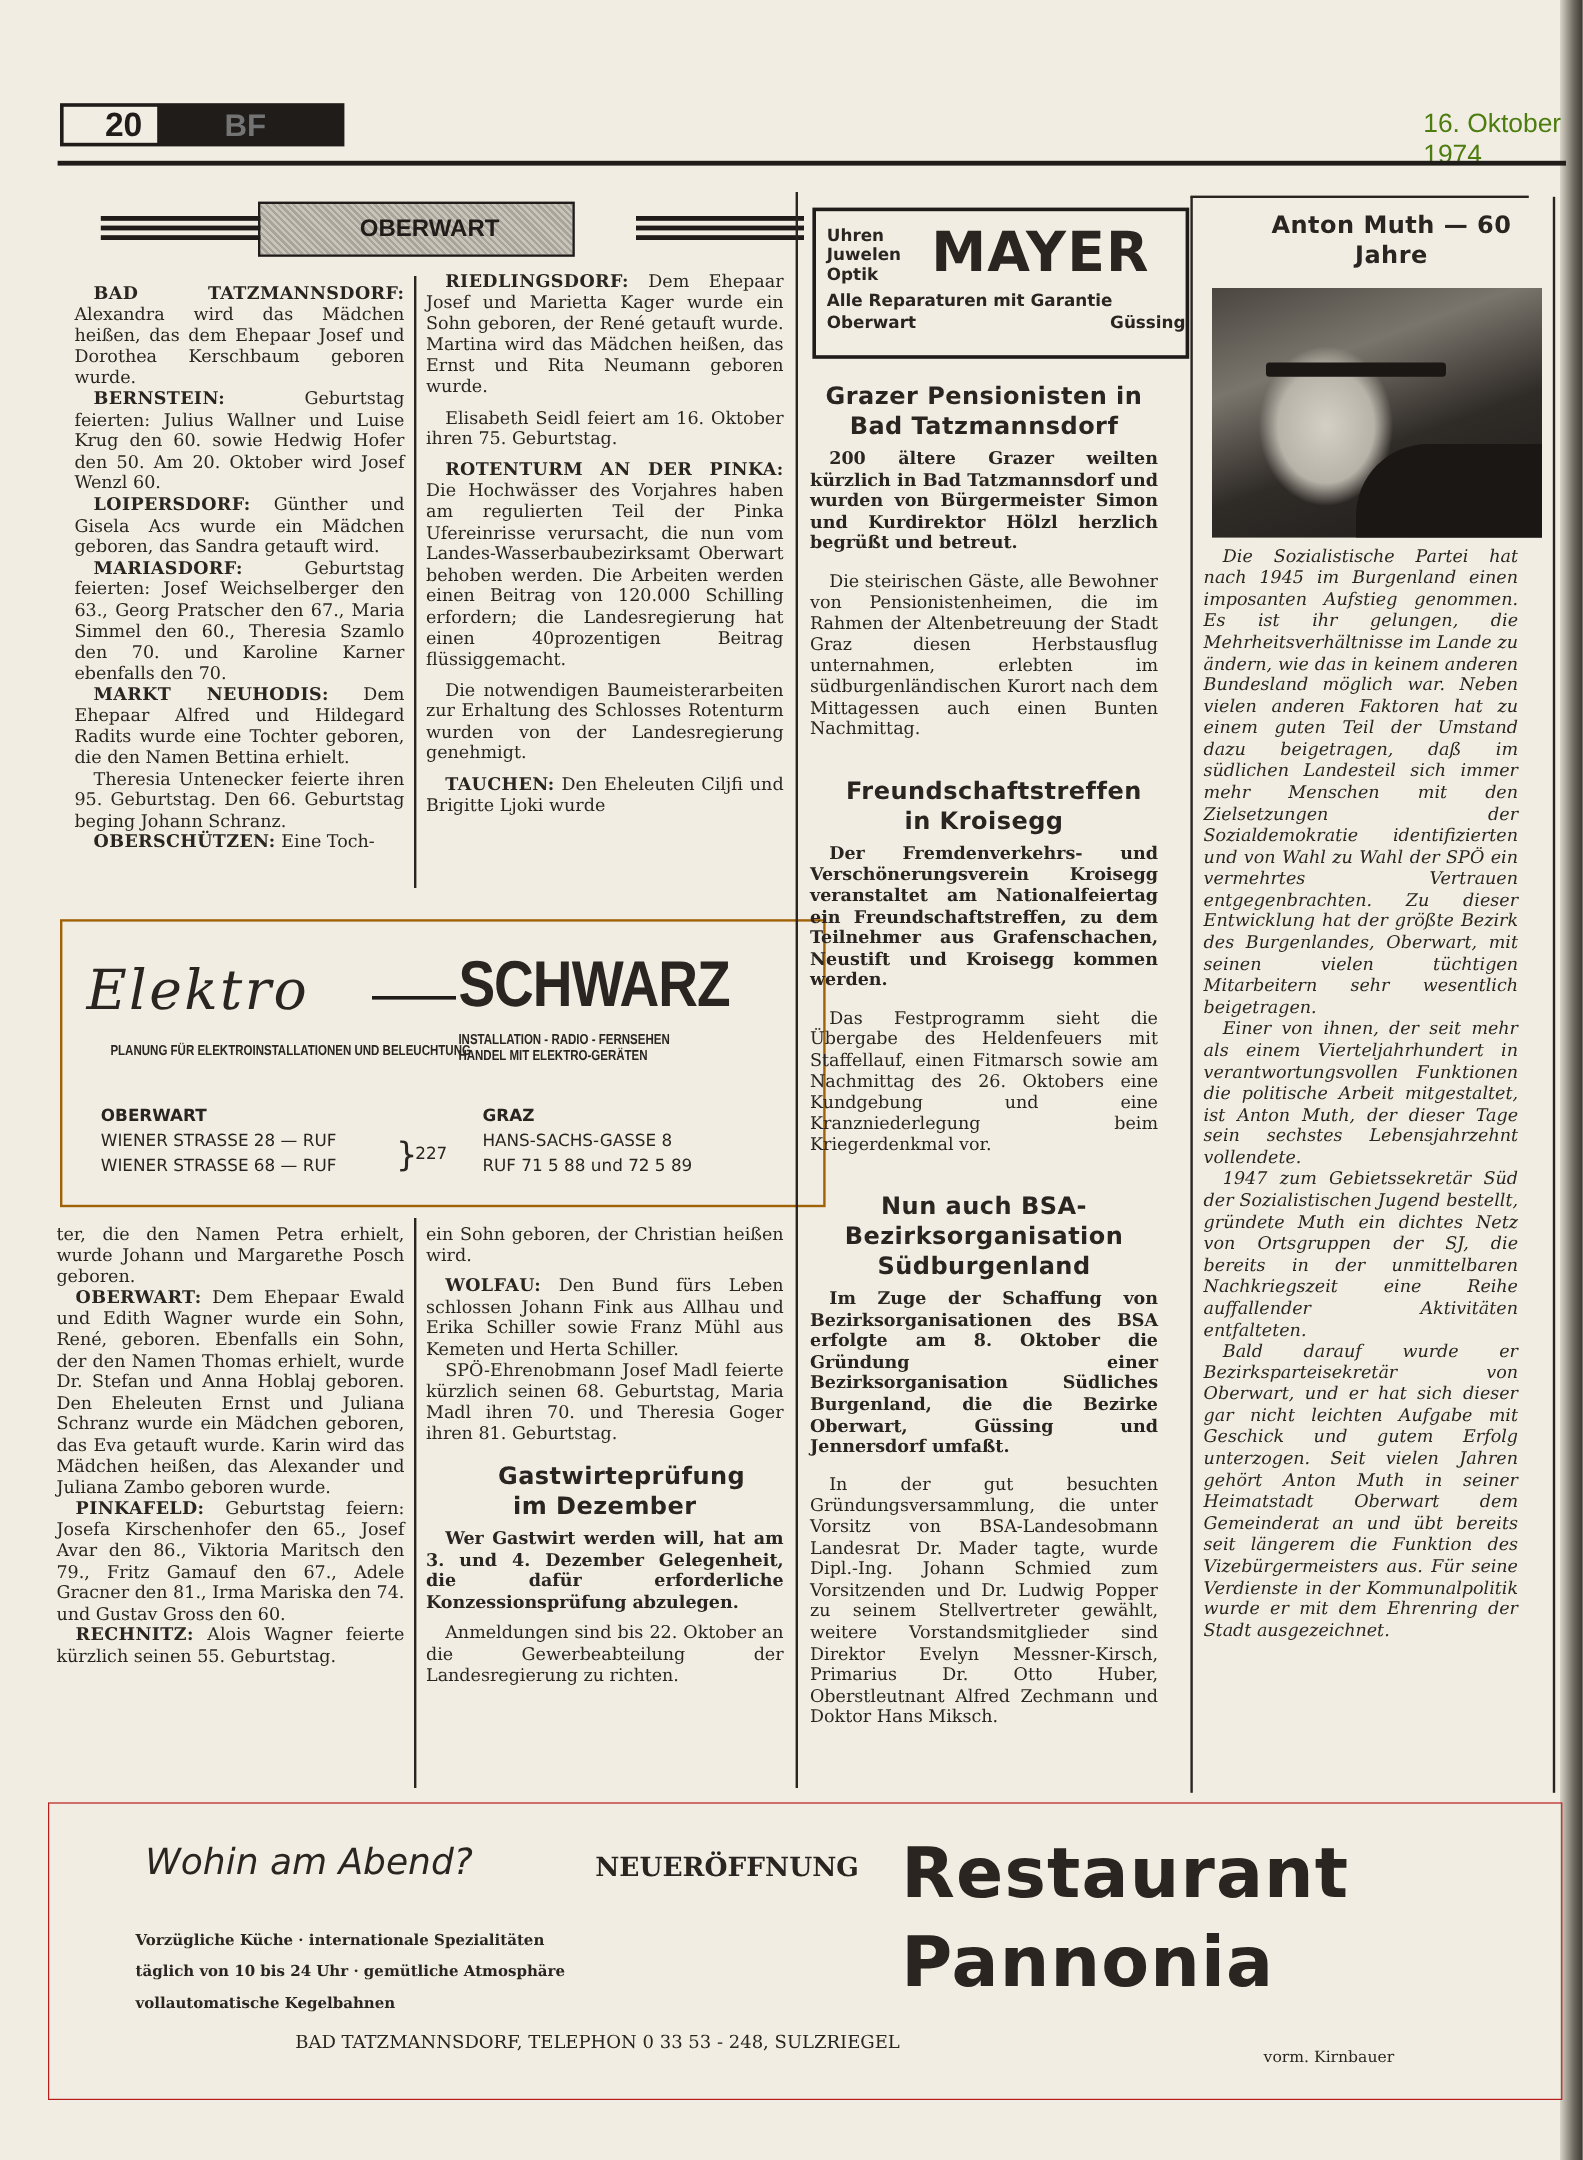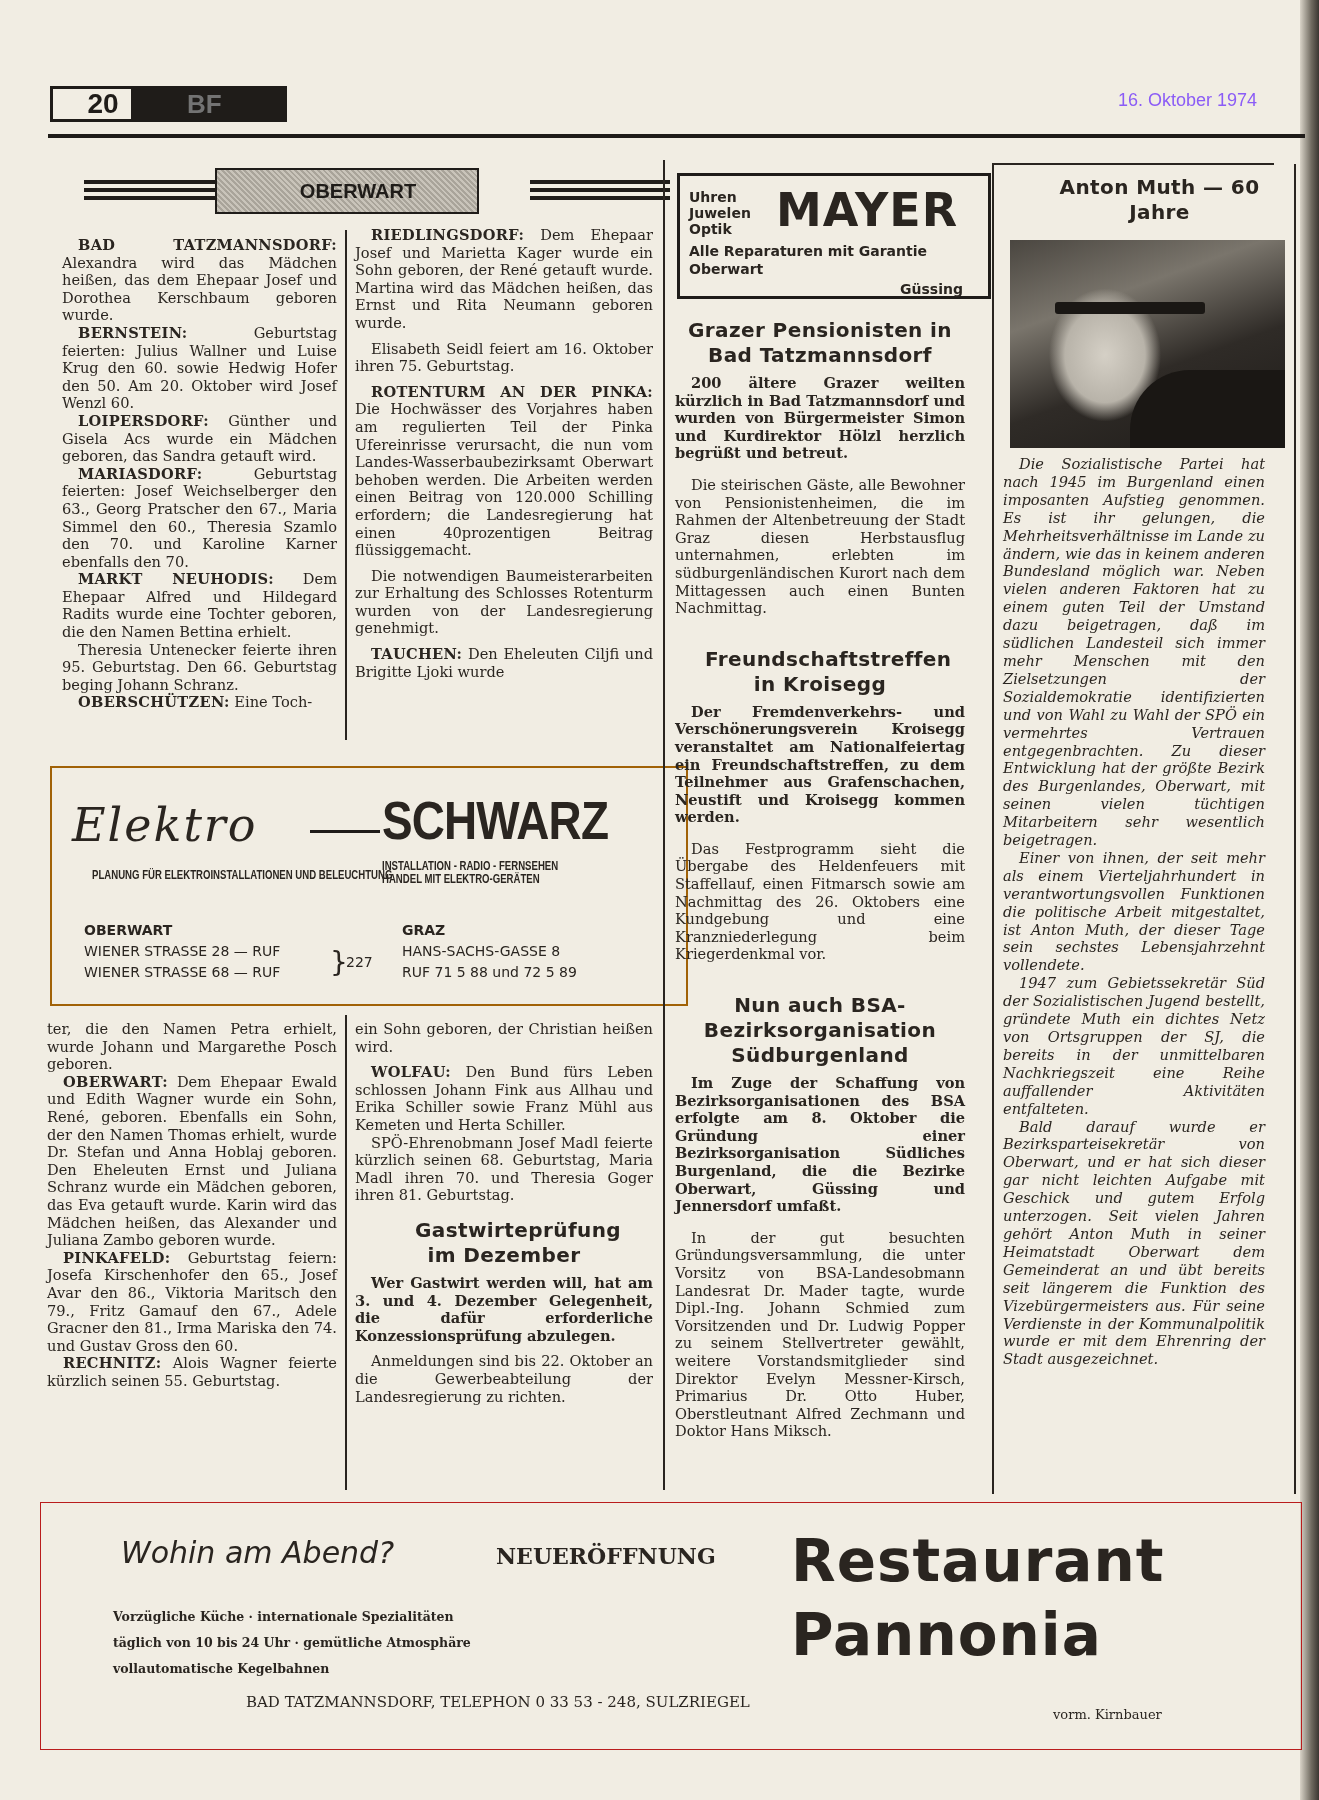--- a/index.html
+++ b/index.html
@@ -8,21 +8,21 @@
     background: #f1ede3;
     font-family: "DejaVu Serif", serif;
     color: #2a2520;
   }
   .abs { position: absolute; padding-left: 22px; }
   .right-edge { position: absolute; left: 1300px; top: 0; width: 19px; height: 1800px; background: linear-gradient(90deg, #d9d4c8, #6f6a60 60%, #3a3631); }
   
   .pagebox { left: 50px; top: 86px; width: 215px; height: 36px; background: #1f1c19; }
   .pagenum { left: 53px; top: 89px; width: 56px; height: 30px; background: #f1ede3; font-family: "Liberation Sans", sans-serif; font-weight: bold; font-size: 28px; line-height: 30px; text-align: center; color: #1f1c19; }
   .section { left: 165px; top: 86px; font-family: "Liberation Sans", sans-serif; font-weight: bold; font-size: 26px; line-height: 36px; color: #737373; }
-  .date { left: 1096px; top: 90px; font-family: "Liberation Sans", sans-serif; font-size: 18px; color: #8b5cf6; }
+  .date { left: 1164px; top: 90px; font-family: "Liberation Sans", sans-serif; font-size: 22px; color: #4d7c0f; }
   .rule-top { left: 48px; top: 134px; width: 1235px; height: 4px; background: #1f1c19; }
   
   .triple { height: 20px; width: 120px; display: flex; flex-direction: column; justify-content: space-between; }
   .triple i { display: block; height: 4px; background: #1f1c19; }
   .ober-box { left: 215px; top: 168px; width: 238px; height: 42px; border: 2px solid #1f1c19; background: repeating-linear-gradient(45deg, #a9a49a 0 2px, #c9c4ba 2px 4px); font-family: "Liberation Sans", sans-serif; font-weight: bold; font-size: 20px; line-height: 42px; text-align: center; color: #1f1c19; }
   
   .col { position: absolute; font-size: 14.6px; line-height: 17.6px; text-align: justify; }
   .col p { margin: 0; text-indent: 16px; }
   .col p.gap { margin-top: 8px; }
   .col b { font-weight: bold; letter-spacing: 0.3px; }
@@ -48,21 +48,21 @@
   .elektro .plan { position: absolute; left: 40px; top: 100px; font-family: "Liberation Sans", sans-serif; font-weight: bold; font-size: 12px; transform: scaleX(0.8); transform-origin: left; white-space: nowrap; }
   .elektro .inst { position: absolute; left: 330px; top: 92px; font-family: "Liberation Sans", sans-serif; font-weight: bold; font-size: 12px; line-height: 13px; transform: scaleX(0.8); transform-origin: left; white-space: nowrap; }
   .elektro .addr { position: absolute; font-family: "DejaVu Sans", sans-serif; font-size: 14px; line-height: 21px; }
   .elektro .addr .city { font-weight: bold; }
   
   .resto { left: 40px; top: 1502px; width: 1238px; height: 246px; border: 1px solid #b91c1c; }
   .resto .wohin { position: absolute; left: 80px; top: 32px; font-family: "DejaVu Sans", sans-serif; font-style: italic; font-size: 30px; }
   .resto .neu { position: absolute; left: 455px; top: 40px; font-family: "DejaVu Serif", serif; font-weight: bold; font-size: 22px; }
   .resto .feat { position: absolute; left: 72px; font-family: "DejaVu Serif", serif; font-weight: bold; font-size: 12.5px; }
   .resto .addrline { position: absolute; left: 205px; top: 190px; font-family: "DejaVu Serif", serif; font-size: 15px; }
-  .resto .name { position: absolute; left: 750px; font-family: "DejaVu Sans", sans-serif; font-weight: bold; font-size: 58px; line-height: 64px; letter-spacing: 1px; }
+  .resto .name { position: absolute; left: 710px; font-family: "DejaVu Sans", sans-serif; font-weight: bold; font-size: 58px; line-height: 64px; letter-spacing: 1px; }
   .resto .vorm { position: absolute; left: 1012px; top: 204px; font-family: "DejaVu Serif", serif; font-size: 13px; }
 </style>
 </head>
 <body>
 
 <div class="right-edge"></div>
 
 <div class="abs pagebox"></div>
 <div class="abs pagenum">20</div>
 <div class="abs section">BF</div>
@@ -144,21 +144,21 @@
 
 <div class="vrule" style="left:663px; top:160px; height:1330px;"></div>
 
 <div class="abs mayer">
   <div class="small" style="top:14px;">Uhren</div>
   <div class="small" style="top:30px;">Juwelen</div>
   <div class="small" style="top:46px;">Optik</div>
   <div class="big">MAYER</div>
   <div class="small" style="top:68px;">Alle Reparaturen mit Garantie</div>
   <div class="small" style="top:86px;">Oberwart</div>
-  <div class="small" style="top:86px; left:auto; right:25px;margin-top:20px;">Güssing</div>
+  <div class="small" style="top:86px; left:auto; right:0;">Güssing</div>
 </div>
 
 <div class="col" style="left:675px; top:318px; width:290px;">
   <div>
     <div class="headline">Grazer Pensionisten in Bad Tatzmannsdorf</div>
     <p class="lead">200 ältere Grazer weilten kürzlich in Bad Tatzmannsdorf und wurden von Bürgermeister Simon und Kurdirektor Hölzl herzlich begrüßt und betreut.</p>
     <p class="gap" style="margin-top:14px;">Die steirischen Gäste, alle Bewohner von Pensionistenheimen, die im Rahmen der Altenbetreuung der Stadt Graz diesen Herbstausflug unternahmen, erlebten im südburgenländischen Kurort nach dem Mittagessen auch einen Bunten Nachmittag.</p>
   </div>
   <div style="margin-top:30px;">
     <div class="headline" style="padding:0 30px;">Freundschaftstreffen in Kroisegg</div>

